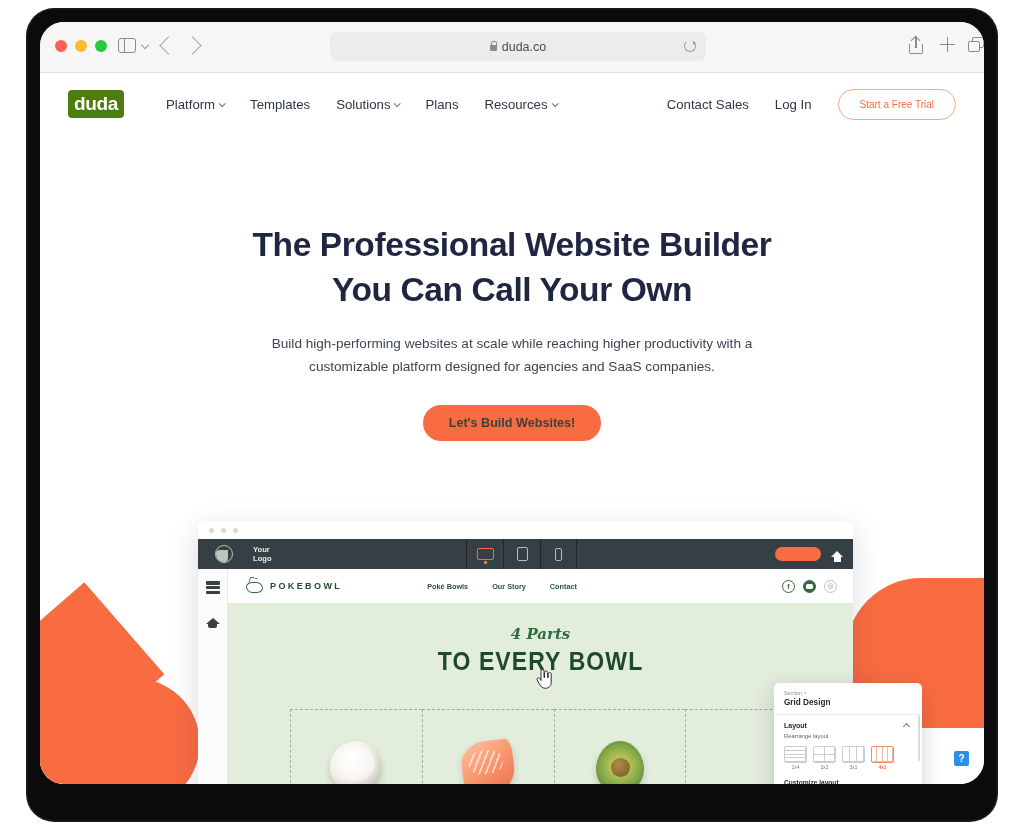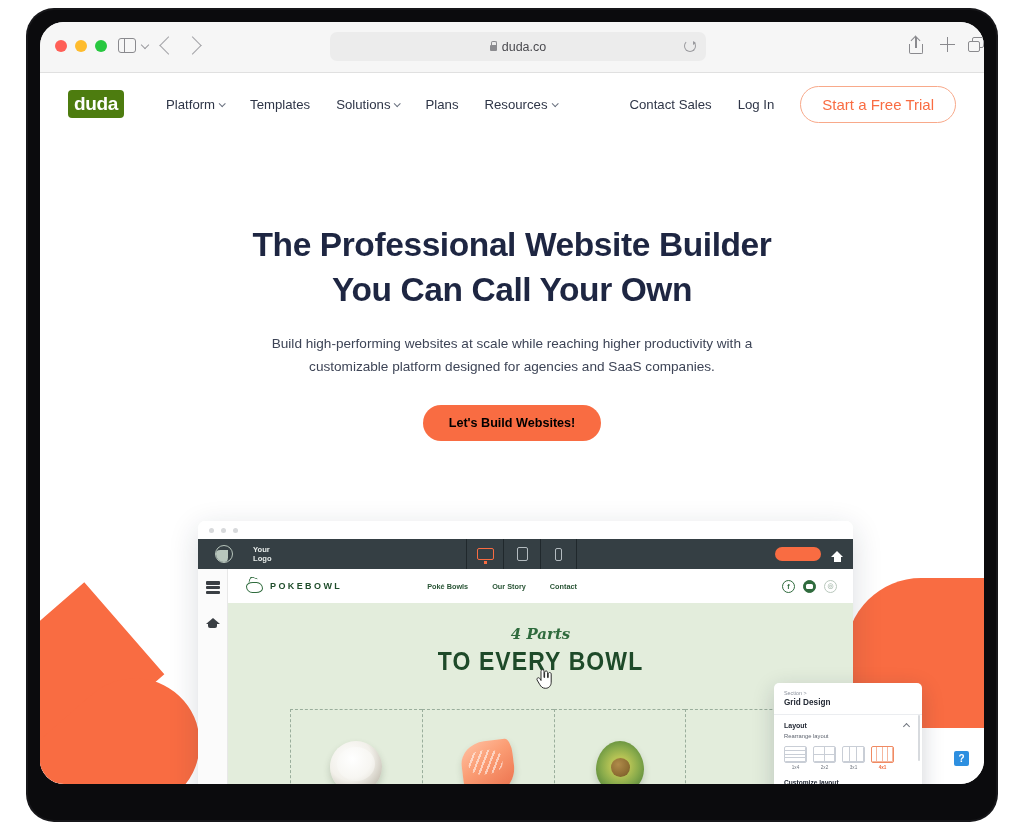--- a/index.html
+++ b/index.html
@@ -171,38 +171,38 @@
   .caret {
     width: 5px; height: 5px;
     border-right: 1.2px solid #6b7280;
     border-bottom: 1.2px solid #6b7280;
     transform: rotate(45deg) translateY(-1px);
   }
   #header-right { margin-left: auto; display: flex; align-items: center; gap: 26px; }
   .header-link { font-size: 13.2px; color: #2e3547; cursor: pointer; white-space: nowrap; }
   #trial-button {
     border: 1.4px solid #f8a98a; border-radius: 20px;
-    padding: 9px 21px; font-size: 15px; color: #f96c42;
+    padding: 9px 21px; font-size: 10px; color: #f96c42;
     cursor: pointer; white-space: nowrap;
   }
 
   
   #hero { text-align: center; padding-top: 88px; }
   #hero-title {
     font-size: 33.5px; font-weight: 700; color: #1e2642;
     line-height: 1.33; letter-spacing: -0.4px;
     white-space: pre-line;
   }
   #hero-sub {
     margin-top: 21px; font-size: 13.6px; color: #3d4456;
     line-height: 1.65; white-space: pre-line;
   }
   #hero-cta {
     display: inline-block; margin-top: 27px;
-    background: #f96c42; color: #000000;
+    background: #f96c42; color: #404040;
     font-size: 12.6px; font-weight: 700;
     padding: 11px 26px; border-radius: 22px;
     cursor: pointer;
   }
 
   
   .deco { position: absolute; background: #f96c42; z-index: 0; }
   #deco-left-a {
     left: -78px; top: 555px;
     width: 185px; height: 122px;

